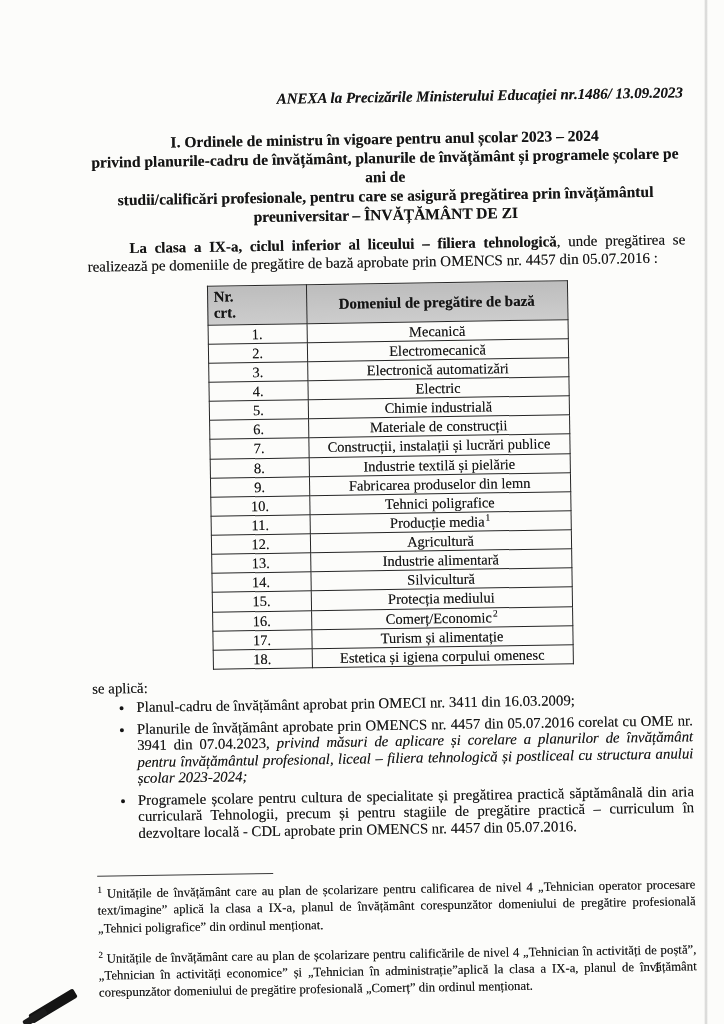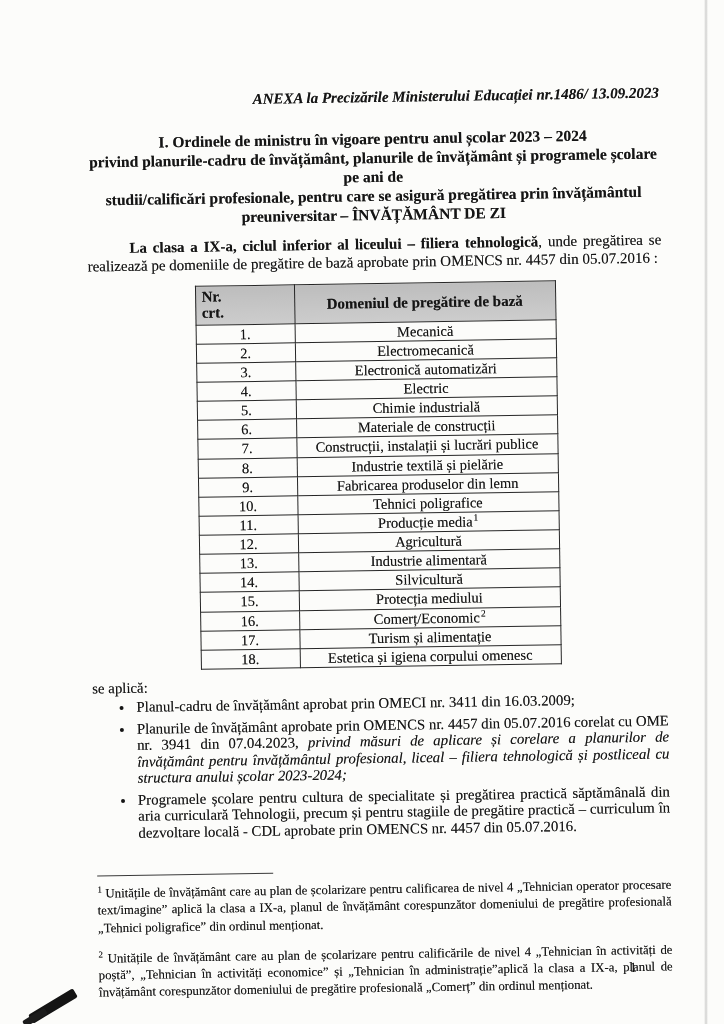--- a/index.html
+++ b/index.html
@@ -2,21 +2,21 @@
 <html><head>
 <meta charset="utf-8">
 <style>
   html,body{margin:0;padding:0;}
   body{
     width:724px;height:1024px;overflow:hidden;position:relative;
     background:#fcfcfa;color:#151515;
     font-family:"Liberation Serif","DejaVu Serif",serif;
     text-shadow:0 0 .4px rgba(0,0,0,.5);
   }
-  .page{position:absolute;inset:0;padding:88px 60px 0 90px;box-sizing:border-box;}
+  .page{position:absolute;inset:0;padding:88px 36px 0 90px;box-sizing:border-box;}
   .rot{position:relative;height:100%;transform:rotate(-0.9deg);transform-origin:50% 35%;}
 
   .annex-header{
     text-align:right;font-weight:bold;font-style:italic;font-size:15px;line-height:1.2;
   }
   .title{
     margin-top:24px;text-align:center;font-weight:bold;font-size:15.5px;line-height:1.22;
   }
   .intro{
     margin:10px 0 0 0;font-size:15px;line-height:1.22;text-align:justify;text-indent:42px;

